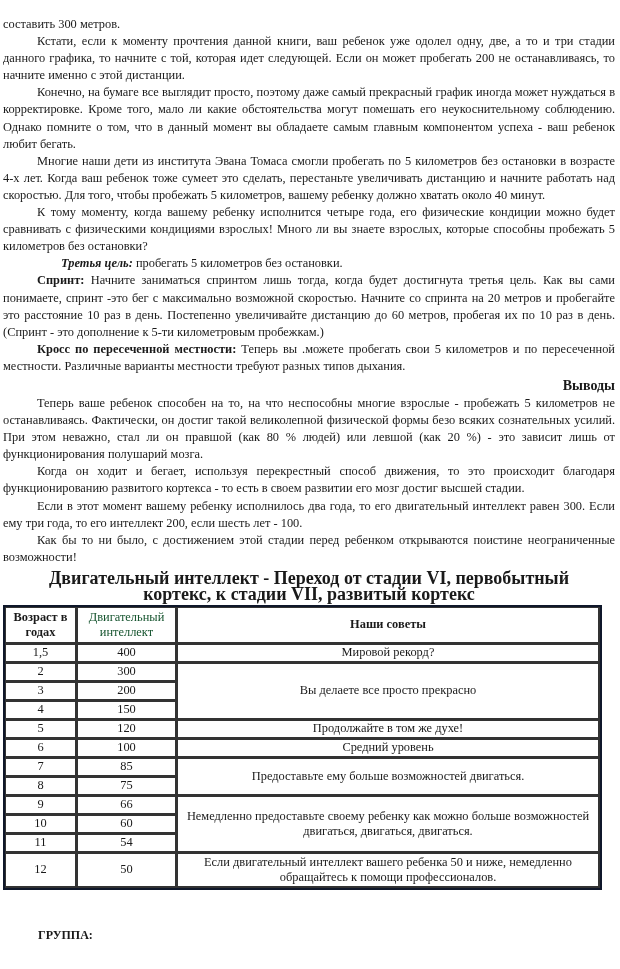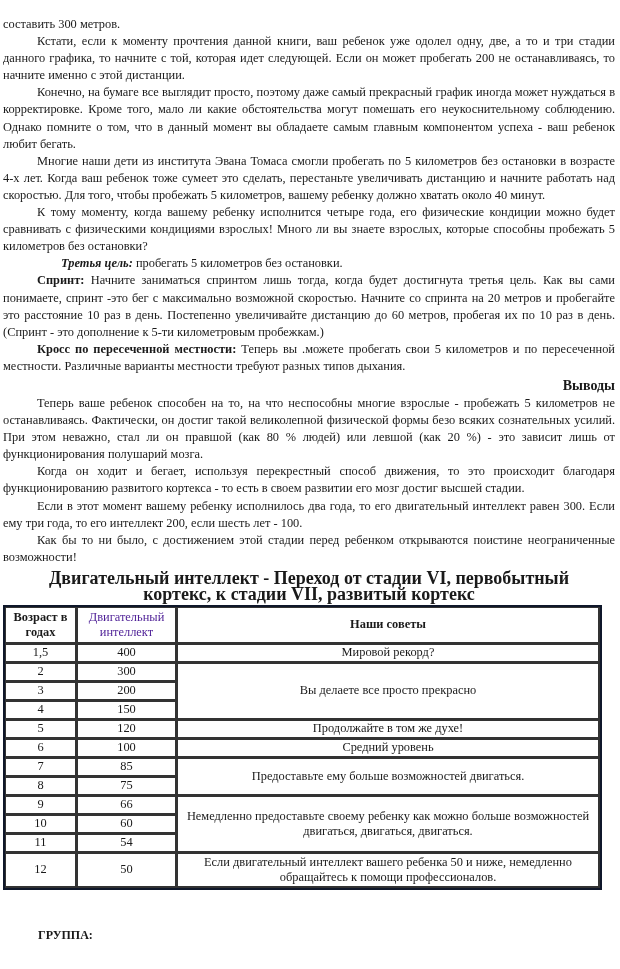--- a/index.html
+++ b/index.html
@@ -28,21 +28,21 @@
     border-collapse: separate; border-spacing: 0;
     width: 599px; margin-left: 0;
     border: 2px solid #0f172a; font-size: 12.4px;
   }
   table.data td, table.data th {
     border: 1px solid #333; border-width: 1px 2px 2px 1px;
     text-align: center; vertical-align: middle;
     padding: 0 2px; line-height: 15px; font-weight: normal;
   }
   table.data th.hb { font-weight: bold; }
-  table.data th.hn { color: #4c1d95; }
+  table.data th.hn { color: #14532d; }
   col.c1 { width: 72px; } col.c2 { width: 100px; }
   tr.hdr td, tr.hdr th { height: 34px; }
   tr.row td { height: 16px; }
   tr.row-tall td { height: 32px; }
   .group { position: absolute; left: 38px; top: 928px; font-size: 12px; font-weight: bold; }
   .pagenum { position: absolute; right: 8px; top: 975px; font-size: 13px; text-align: center; }
 </style>
 </head>
 <body>
 

